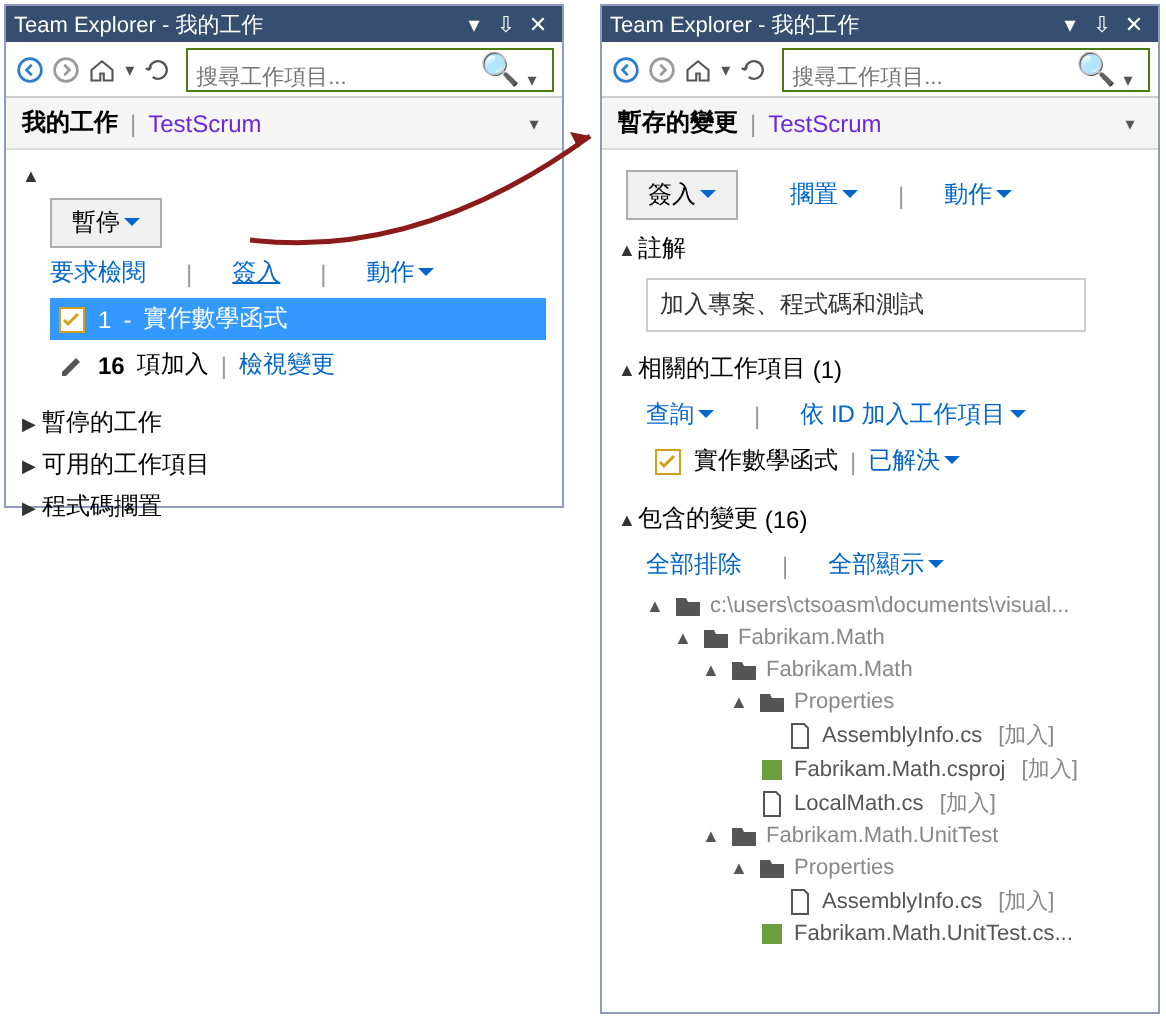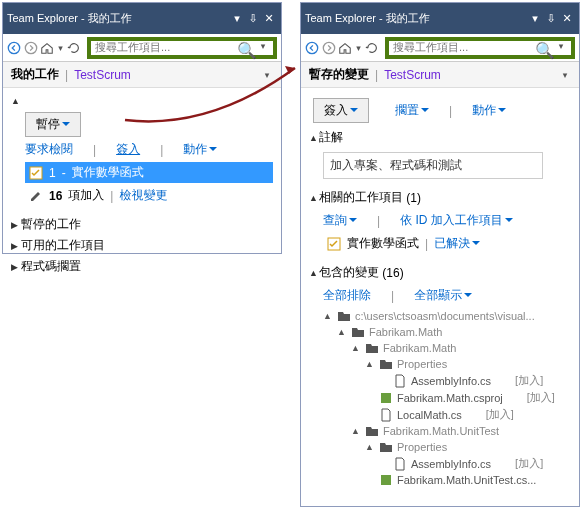--- a/index.html
+++ b/index.html
@@ -1,26 +1,26 @@
 <!DOCTYPE html>
 <html><head>
 <meta charset="utf-8">
 <style>
 * { box-sizing: border-box; margin: 0; padding: 0; font-family: "Microsoft YaHei", "Segoe UI", sans-serif; }
 body { background: #fff; width: 583px; height: 509px; position: relative; }
 .pane { position: absolute; border: 1px solid #8e9bbc; background: #fff; }
 .pane.left { left: 2px; top: 2px; width: 280px; height: 252px; }
 .pane.right { left: 300px; top: 2px; width: 280px; height: 505px; }
-.titlebar { background: #364e6f; color: #fff; height: 31px; display: flex; align-items: center; padding: 0 4px; font-size: 11px; }
+.titlebar { background: #364e6f; color: #fff; height: 18px; display: flex; align-items: center; padding: 0 4px; font-size: 11px; }
 .titlebar .title { flex: 1; }
 .titlebar .wicon { width: 16px; height: 16px; display: flex; align-items: center; justify-content: center; cursor: pointer; font-size: 11px; }
 .toolbar { height: 28px; display: flex; align-items: center; padding: 0 4px; gap: 2px; border-bottom: 1px solid #ccc; }
 .tbtn { width: 22px; height: 22px; display: flex; align-items: center; justify-content: center; cursor: pointer; border-radius: 2px; }
 .tbtn svg { width: 14px; height: 14px; }
-.search { flex: 1; display: flex; align-items: flex-start; border: 4px solid #4d7c0f; height: 22px; padding: 0 4px; margin-left: 4px; }
+.search { flex: 1; display: flex; align-items: flex-end; border: 1px solid #4d7c0f; height: 22px; padding: 0 4px; margin-left: 4px; }
 .search input { border: 0; outline: 0; flex: 1; font-size: 11px; color: #666; }
 .pagehead { height: 26px; display: flex; align-items: center; padding: 0 8px; background: #f5f5f5; border-bottom: 1px solid #ddd; font-size: 12px; }
 .pagehead .pt { font-weight: bold; }
 .pagehead .sep { color: #999; margin: 0 6px; }
 .pagehead .sub { color: #6d28d9; }
 .body { padding: 6px 8px; font-size: 12px; overflow: hidden; }
 .section { margin-bottom: 8px; }
 .sechead { display: flex; align-items: center; cursor: pointer; padding: 2px 0; }
 .tri { width: 10px; font-size: 9px; color: #333; }
 .sechead .lbl { font-weight: normal; }
@@ -33,21 +33,21 @@
 .wi-row { display: flex; align-items: center; margin: 2px 0 2px 14px; padding: 2px 4px; gap: 6px; }
 .wi-row.sel { background: #3399ff; color: #fff; }
 .wi-icon { width: 14px; height: 14px; flex-shrink: 0; }
 .txtbox { border: 1px solid #ccc; padding: 4px 6px; margin: 4px 0 4px 14px; width: 220px; font-size: 12px; color: #333; }
 .tree { margin-left: 14px; }
 .tree-row { display: flex; align-items: center; padding: 1px 0; gap: 4px; cursor: pointer; white-space: nowrap; overflow: hidden; }
 .tree-row .t-tri { width: 10px; font-size: 9px; color: #555; }
 .fico { width: 14px; height: 14px; flex-shrink: 0; }
 .tlabel { color: #555; font-size: 11px; overflow: hidden; text-overflow: ellipsis; }
 .tlabel.dim { color: #888; }
-.tadd { color: #888; font-size: 11px; margin-left: 20px; }
+.tadd { color: #888; font-size: 11px; margin-left: 4px; }
 .arrow { position: absolute; left: 120px; top: 60px; width: 185px; height: 70px; pointer-events: none; }
 .indent-1{padding-left:14px}.indent-2{padding-left:28px}.indent-3{padding-left:42px}.indent-4{padding-left:56px}
 .caret { width:12px; text-align:center; color:#555; font-size:9px; }
 </style>
 </head>
 <body>
 
 <div class="pane left">
   <div class="titlebar">
     <span class="title">Team Explorer - 我的工作</span>

